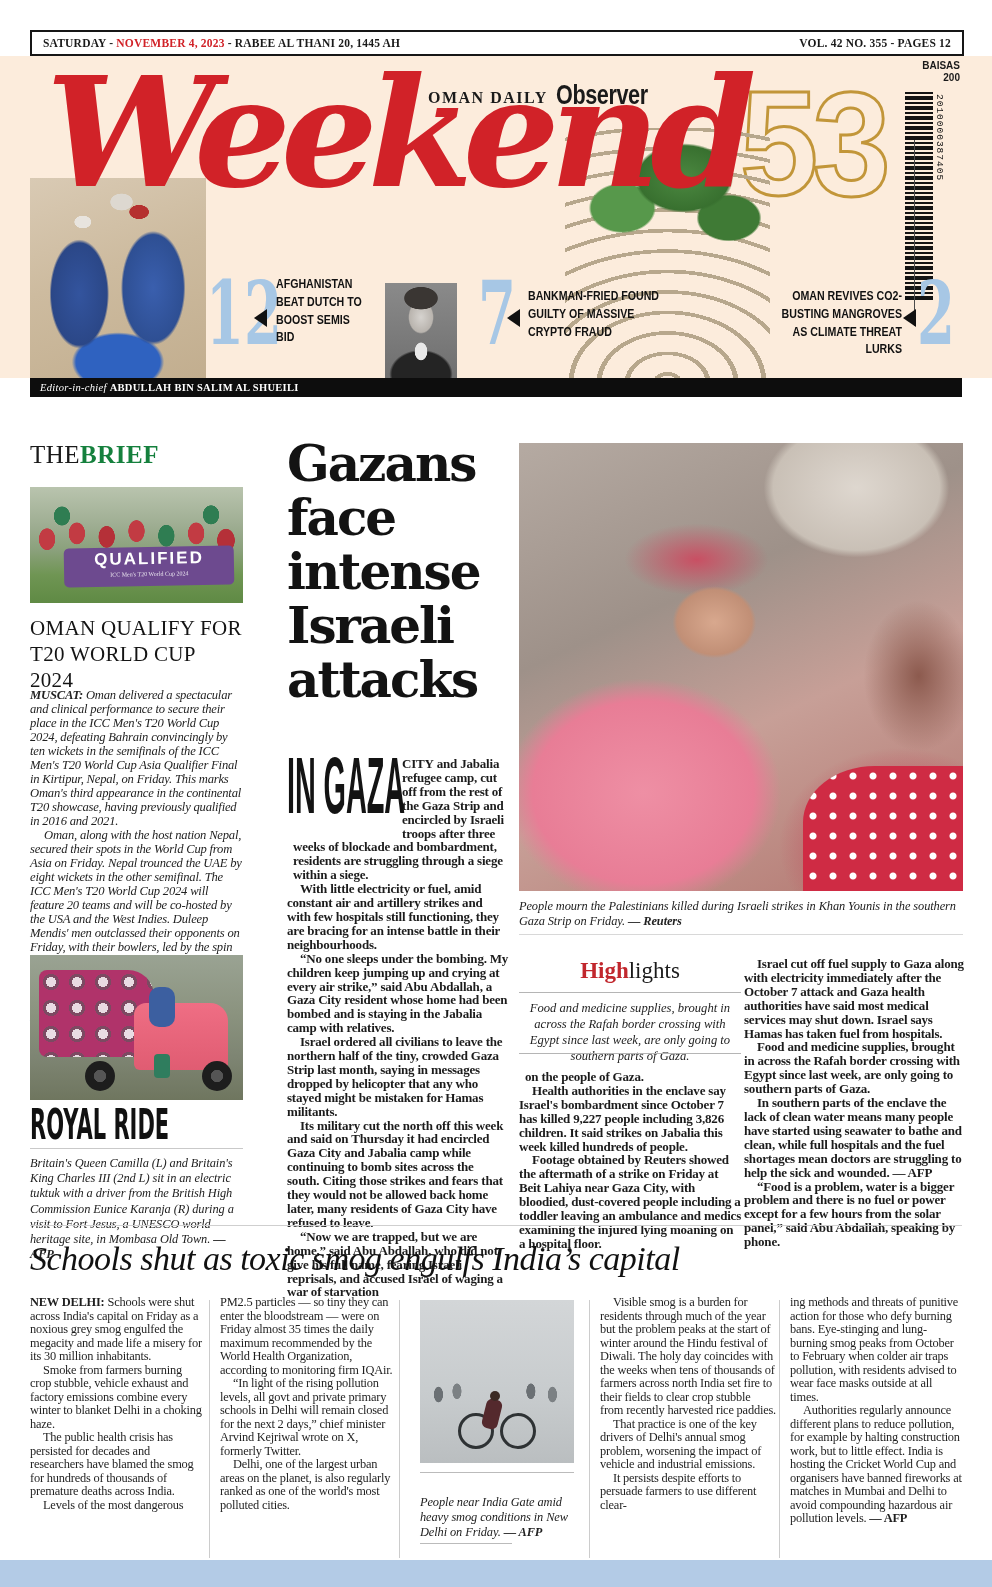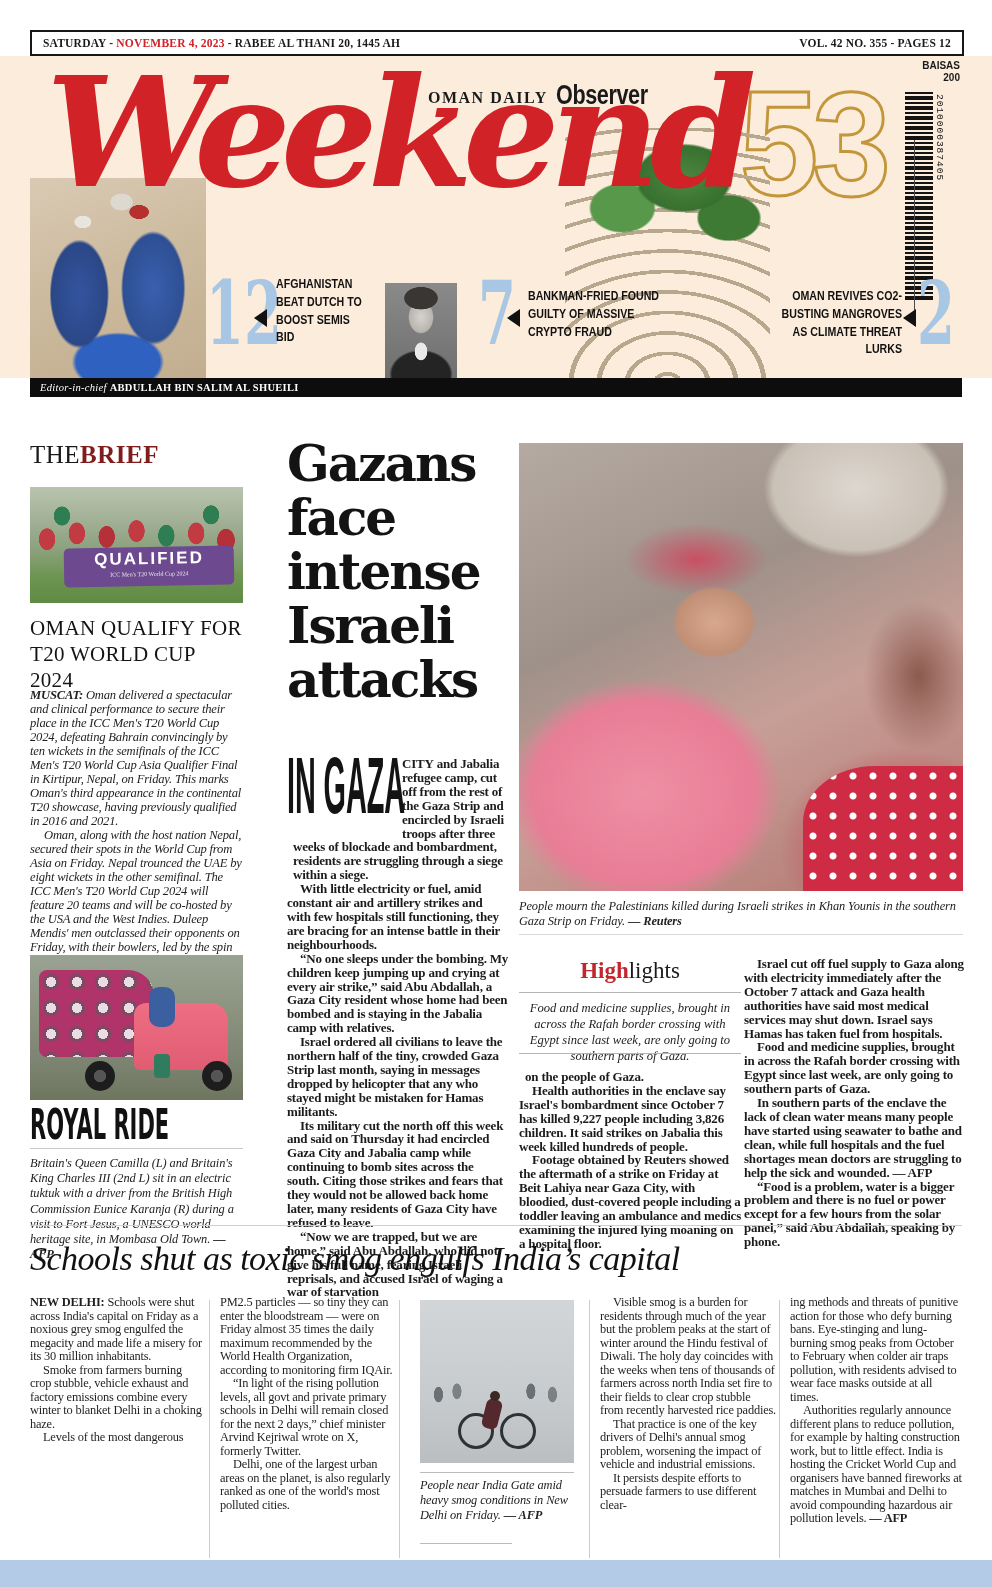--- a/index.html
+++ b/index.html
@@ -112,21 +112,21 @@
       radial-gradient(7px 12px at 24% 56%,#7c8184 0 62%,rgba(0,0,0,0) 68%),
       radial-gradient(7px 12px at 72% 56%,#6b7074 0 62%,rgba(0,0,0,0) 68%),
       radial-gradient(7px 12px at 86% 58%,#7c8184 0 62%,rgba(0,0,0,0) 68%),
       linear-gradient(#d3d6d8 0%,#c7cbcd 60%,#babec0 100%);}
   .sm-wheel{position:absolute;width:30px;height:30px;border-radius:50%;border:3px solid #2e3234;bottom:14px;}
   .sm-rider{position:absolute;left:64px;bottom:34px;width:16px;height:30px;border-radius:6px;background:#54292d;transform:rotate(14deg);}
   .sm-head{position:absolute;left:70px;bottom:62px;width:10px;height:10px;border-radius:50%;background:#3b2a24;}
 
   
   .thebrief{left:30px;top:441px;font-size:25px;letter-spacing:.5px;}
-  .thebrief .b{color:#7f1d1d;font-weight:bold;}
+  .thebrief .b{color:#15803d;font-weight:bold;}
   .bheadline{left:30px;top:615px;width:213px;font-size:21px;line-height:26px;letter-spacing:.3px;color:#141414;}
   .bbody{left:30px;top:688px;width:214px;font-style:italic;font-size:12.6px;line-height:14px;
          letter-spacing:-.2px;color:#222;}
   .bbody p{margin:0;}
   .bbody p+p{text-indent:14px;}
   .pagelink{color:#2e6da4;font-weight:bold;}
   .royal{left:30px;top:1106px;z-index:2;font-family:"DejaVu Sans",sans-serif;font-weight:bold;font-size:42px;
          line-height:.9;transform:scaleX(.5);transform-origin:left top;white-space:nowrap;color:#111;}
   .lrule{height:1px;background:#c9c9c9;}
   .caption{font-style:italic;font-size:12.4px;line-height:15.2px;color:#222;letter-spacing:-.1px;}
@@ -151,21 +151,21 @@
   .gcol3{left:744px;top:909px;width:220px;margin-top:48px;}
 
   
   .divider{left:30px;top:1225px;width:932px;height:1px;background:#cfcfcf;}
   .sheadline{left:30px;top:1240px;width:932px;font-style:italic;font-size:34px;letter-spacing:-.5px;color:#111;}
   .sm{font-size:12.4px;line-height:13.5px;color:#1f1f1f;letter-spacing:-.2px;}
   .sm p{margin:0;text-indent:13px;}
   .sm p.ni{text-indent:0;}
   .scol{top:1296px;width:176px;}
   .vsep{top:1300px;width:1px;height:258px;background:#cccccc;}
-  .scaption{left:420px;top:1472px;width:154px;border-top:1px solid #bbb;padding-top:5px;}
+  .scaption{left:420px;top:1472px;width:154px;border-top:1px solid #bbb;padding-top:22px;}
   .scap-rule{left:420px;top:1543px;width:92px;height:1px;background:#bbb;}
   .bluebar{left:0;top:1560px;width:992px;height:27px;background:#b3cbe6;}
 </style>
 </head>
 <body>
 
 <div id="page">
 
   <div class="abs topbar">
     <div><span>SATURDAY - </span><span class="red">NOVEMBER 4, 2023</span><span> - RABEE AL THANI 20, 1445 AH</span></div>
@@ -271,20 +271,21 @@
     <p><span>In southern parts of the enclave the lack of clean water means many people have started using seawater to bathe and clean, while full hospitals and the fuel shortages mean doctors are struggling to help the sick and wounded. </span><b>— AFP</b></p>
     <p>“Food is a problem, water is a bigger problem and there is no fuel or power except for a few hours from the solar panel,” said Abu Abdallah, speaking by phone.</p>
   </div>
 
   <div class="abs divider"></div>
   <div class="abs sheadline">Schools shut as toxic smog engulfs India’s capital</div>
 
   <div class="abs sm scol" style="left:30px;">
     <p class="ni"><b>NEW DELHI:</b><span> Schools were shut across India's capital on Friday as a noxious grey smog engulfed the megacity and made life a misery for its 30 million inhabitants.</span></p>
     <p>Smoke from farmers burning crop stubble, vehicle exhaust and factory emissions combine every winter to blanket Delhi in a choking haze.</p>
+    <p>The public health crisis has persisted for decades and researchers have blamed the smog for hundreds of thousands of premature deaths across India.</p>
     <p>Levels of the most dangerous</p>
   </div>
   <div class="abs vsep" style="left:209px;"></div>
 
   <div class="abs sm scol" style="left:220px;">
     <p class="ni">PM2.5 particles — so tiny they can enter the bloodstream — were on Friday almost 35 times the daily maximum recommended by the World Health Organization, according to monitoring firm IQAir.</p>
     <p>“In light of the rising pollution levels, all govt and private primary schools in Delhi will remain closed for the next 2 days,” chief minister Arvind Kejriwal wrote on X, formerly Twitter.</p>
     <p>Delhi, one of the largest urban areas on the planet, is also regularly ranked as one of the world's most polluted cities.</p>
   </div>
   <div class="abs vsep" style="left:399px;"></div>

